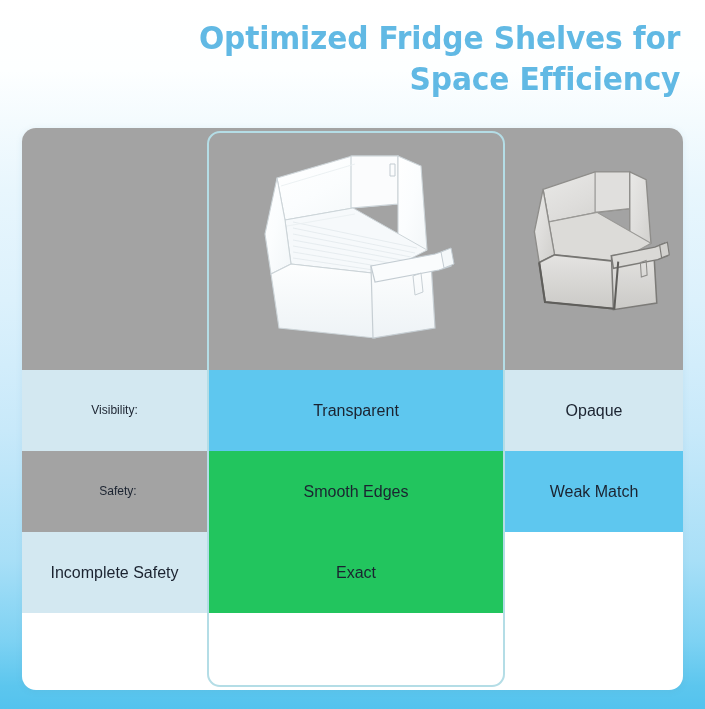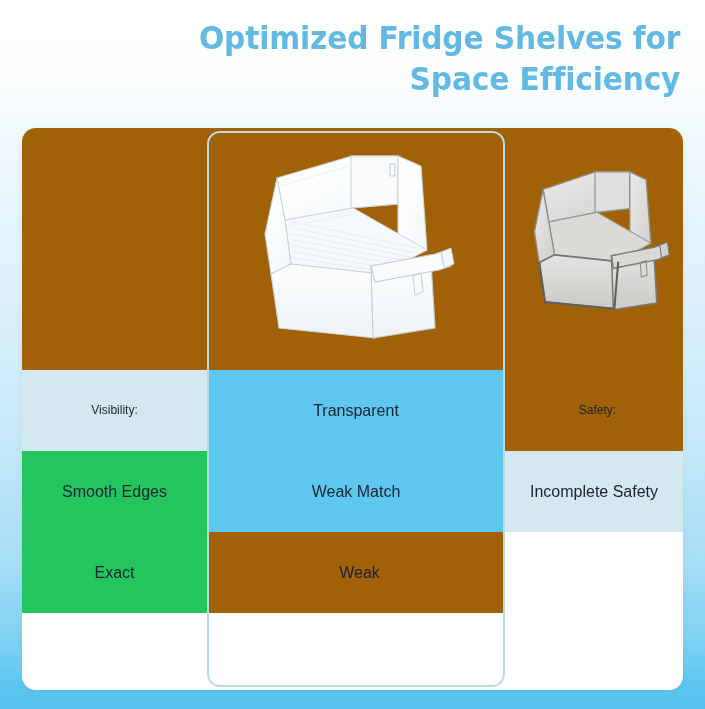--- a/index.html
+++ b/index.html
@@ -85,21 +85,21 @@
     font-size: 16px;
     line-height: 23px;
     color: #1b2330;
     padding: 0 6px;
     box-sizing: border-box;
     position: relative;
     z-index: 2;
   }
 
   
-  .bg-white   { background: #a16207; padding-left: 13px; }
+  .bg-white   { background: #a3a3a3; padding-left: 13px; }
   .bg-pale    { background: #d3e8f1; }
   .bg-strong  { background: #5ec7ef; }
   .bg-mid     { background: #22c55e; }
 
   
   .highlight-frame {
     position: absolute;
     left: 185px;
     top: 3px;
     width: 298px;
@@ -227,28 +227,28 @@
 
             <path d="M127,106 L133,104 L134,119 L128,121 Z" fill="none" stroke="#8e8d8a" stroke-width="1.1"></path>
 
             <path d="M22,106 L28,147 L100,154 L104,105" fill="none" stroke="#5f5e5b" stroke-width="2.1"></path>
           </svg>
         </div>
       </div>
 
       <div class="cell bg-pale label-cell">Visibility:</div>
       <div class="cell bg-strong">Transparent</div>
+      <div class="cell bg-pale">Opaque</div>
 
       <div class="cell bg-white label-cell">Safety:</div>
       <div class="cell bg-mid">Smooth Edges</div>
 
       <div class="cell bg-strong">Weak Match</div>
       <div class="cell bg-pale">Incomplete Safety</div>
 
       <div class="cell bg-mid">Exact</div>
-      <div class="cell bg-white">Weak</div>
 
     </div>
 
     <div class="highlight-frame"></div>
   </div>
 
 </div>
 
 </body></html>

